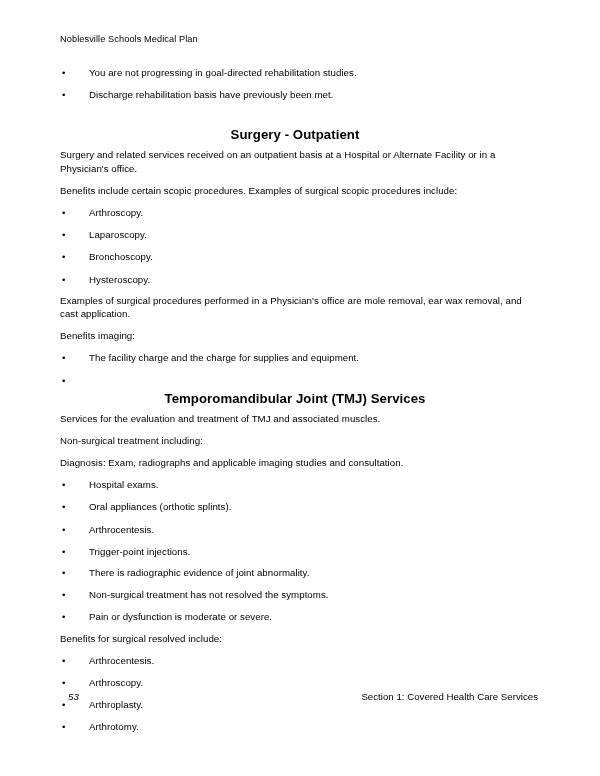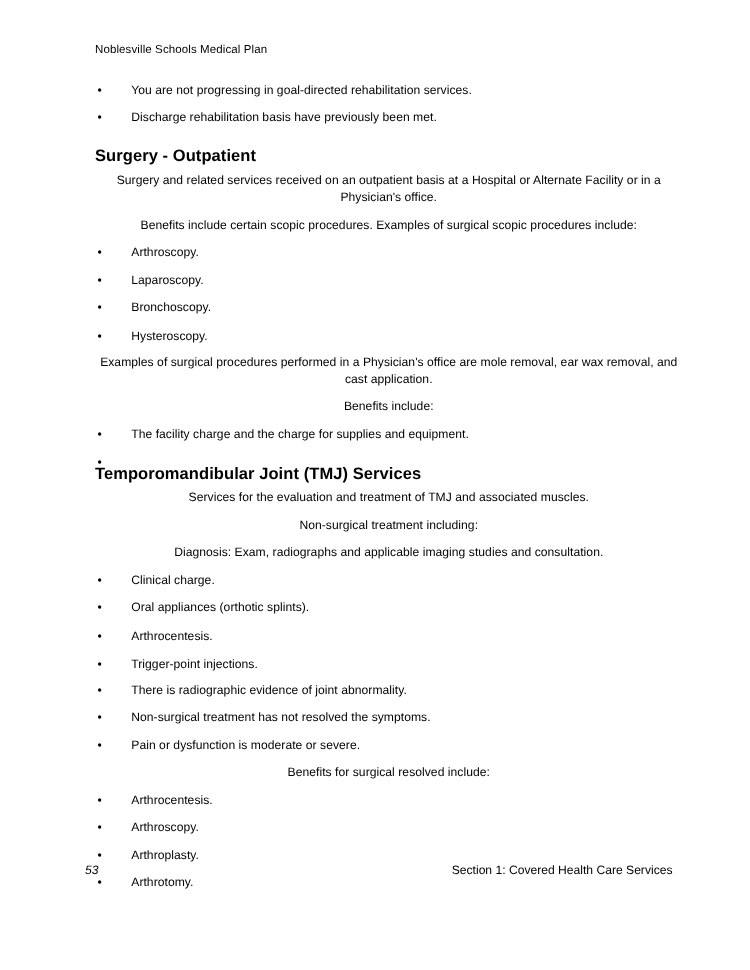--- a/index.html
+++ b/index.html
@@ -17,43 +17,44 @@
   .page {
     position: relative;
     width: 600px;
     height: 776px;
     box-sizing: border-box;
     padding: 0;
     overflow: hidden;
   }
   .content {
     position: absolute;
-    left: 76px;
+    left: 60px;
     top: 33px;
     width: 470px;
   }
   .running-head {
     font-size: 9.2px;
     line-height: 13px;
     color: #000;
     margin: 0 0 20px 0;
     letter-spacing: 0.01em;
   }
   h2.section-heading {
     font-size: 13.2px;
     font-weight: bold;
     line-height: 16px;
-    margin: 16px 0 5px 0;
+    margin: 26px 0 5px 0;
     letter-spacing: 0.005em;
+    text-align: center;
   }
   p.body-text {
     font-size: 9.7px;
     line-height: 13.2px;
     margin: 0 0 9px 0;
-    text-align: center;
+    text-align: left;
     letter-spacing: 0.004em;
   }
   ul.bullets {
     list-style: none;
     margin: 0 0 8px 0;
     padding: 0;
   }
   ul.bullets li {
     position: relative;
     font-size: 9.7px;
@@ -102,21 +103,21 @@
 
 <div class="page">
 
   <div class="content">
 
     <p class="running-head">Noblesville Schools Medical Plan</p>
 
     <ul class="bullets list-block">
       <li>
         <span class="bullet-dot">•</span>
-        <span>You are not progressing in goal-directed rehabilitation services.</span>
+        <span>You are not progressing in goal-directed rehabilitation studies.</span>
       </li>
       <li>
         <span class="bullet-dot">•</span>
         <span>Discharge rehabilitation basis have previously been met.</span>
       </li>
     </ul>
 
     <h2 class="section-heading">Surgery - Outpatient</h2>
 
     <p class="body-text">Surgery and related services received on an outpatient basis at a Hospital or Alternate Facility or in a Physician's office.</p>
@@ -137,21 +138,21 @@
         <span>Bronchoscopy.</span>
       </li>
       <li>
         <span class="bullet-dot">•</span>
         <span>Hysteroscopy.</span>
       </li>
     </ul>
 
     <p class="body-text">Examples of surgical procedures performed in a Physician's office are mole removal, ear wax removal, and cast application.</p>
 
-    <p class="body-text">Benefits include:</p>
+    <p class="body-text">Benefits imaging:</p>
 
     <ul class="bullets list-block">
       <li>
         <span class="bullet-dot">•</span>
         <span>The facility charge and the charge for supplies and equipment.</span>
       </li>
       <li>
         <span class="bullet-dot">•</span>
       </li>
     </ul>
@@ -160,21 +161,21 @@
 
     <p class="body-text">Services for the evaluation and treatment of TMJ and associated muscles.</p>
 
     <p class="body-text">Non-surgical treatment including:</p>
 
     <p class="body-text">Diagnosis: Exam, radiographs and applicable imaging studies and consultation.</p>
 
     <ul class="bullets list-block">
       <li>
         <span class="bullet-dot">•</span>
-        <span>Clinical charge.</span>
+        <span>Hospital exams.</span>
       </li>
       <li>
         <span class="bullet-dot">•</span>
         <span>Oral appliances (orthotic splints).</span>
       </li>
       <li>
         <span class="bullet-dot">•</span>
         <span>Arthrocentesis.</span>
       </li>
       <li>

